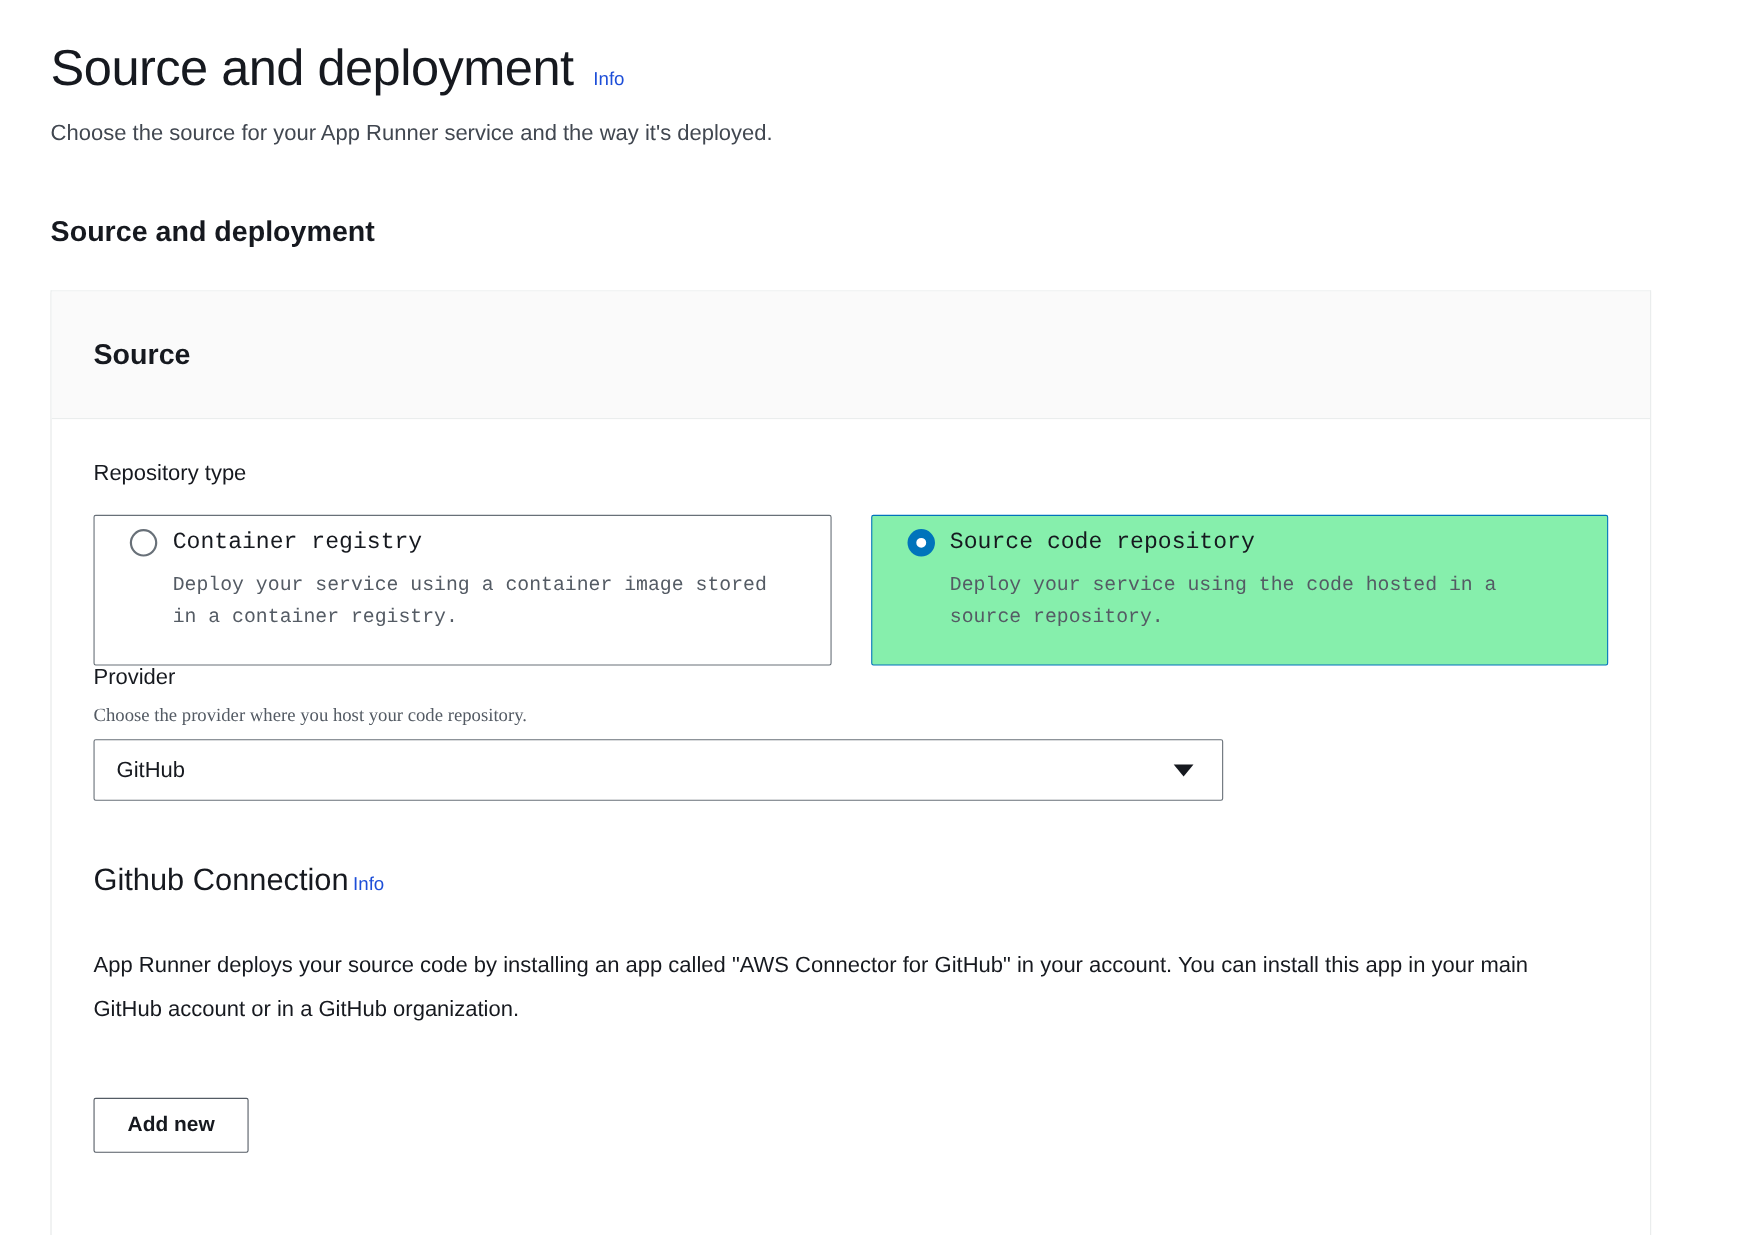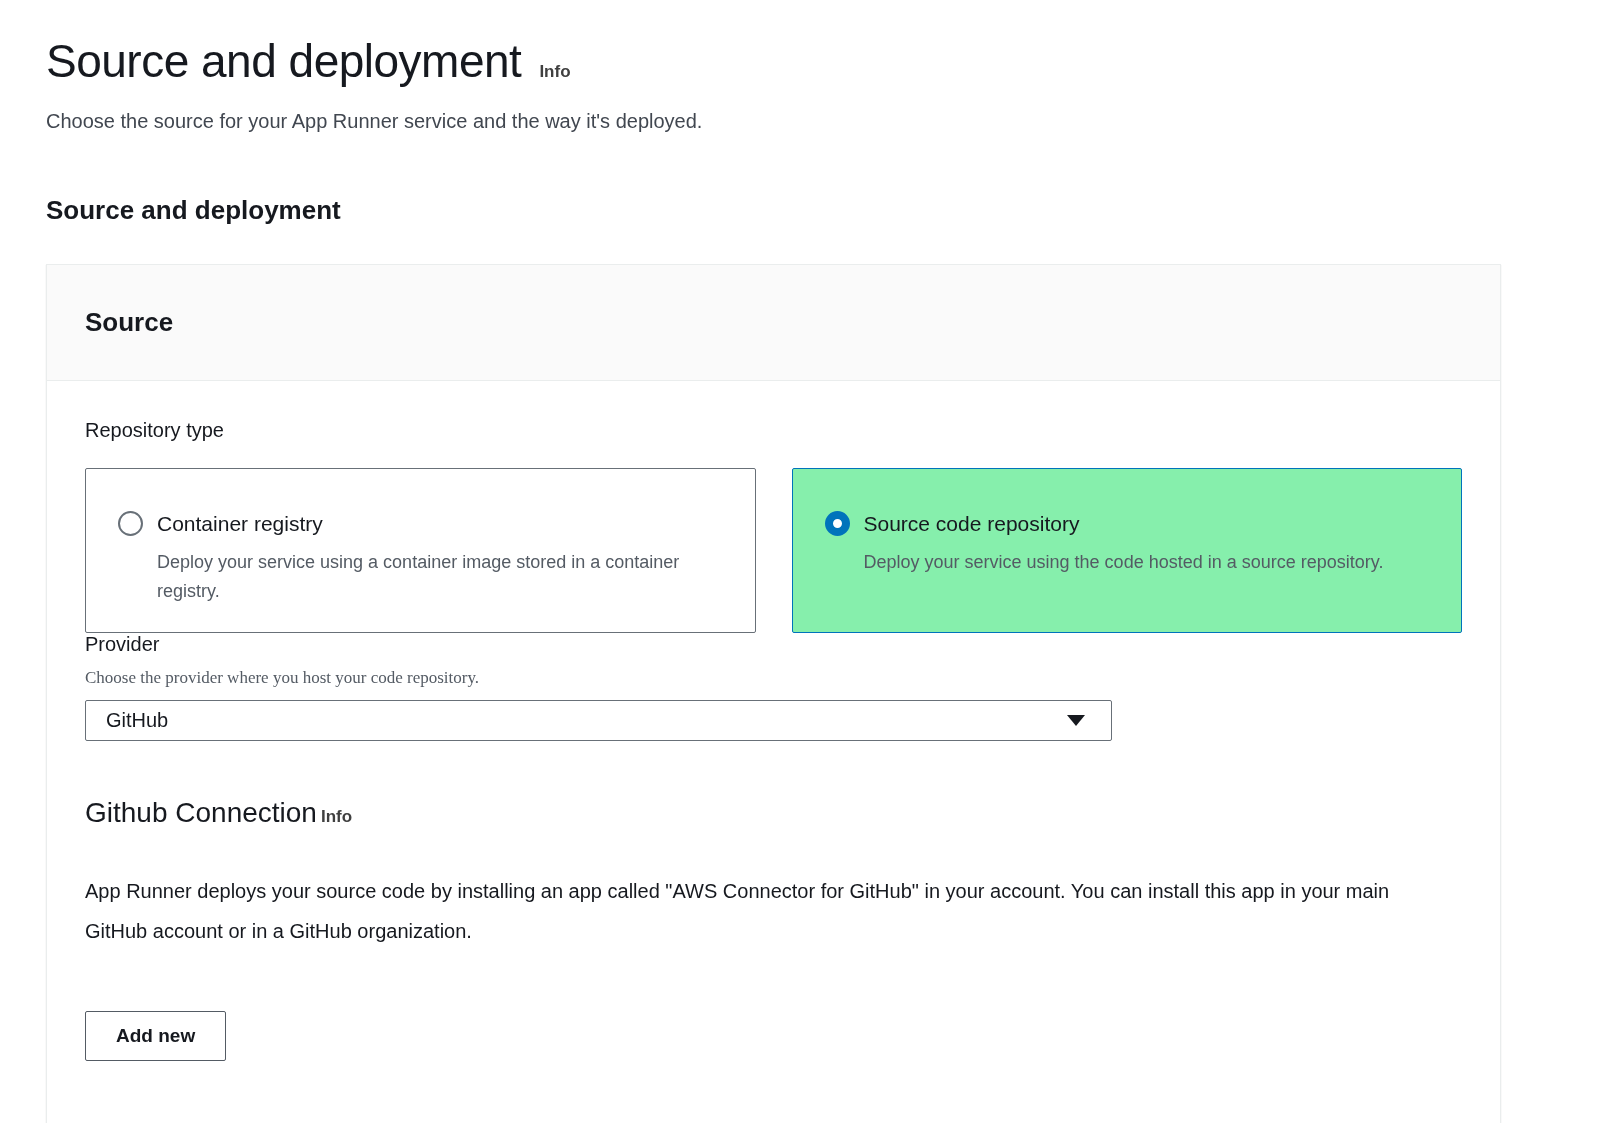--- a/index.html
+++ b/index.html
@@ -21,22 +21,22 @@
     gap: 18px;
   }
   .page-title {
     font-size: 46px;
     font-weight: 400;
     letter-spacing: -0.5px;
     color: #16191f;
   }
   .info-link {
     font-size: 17px;
-    font-weight: 700;
-    color: #404040;
+    font-weight: 400;
+    color: #1d4ed8;
     text-decoration: none;
     cursor: pointer;
   }
   .page-subtitle {
     margin-top: 22px;
     font-size: 20px;
     color: #414750;
   }
   .section-heading {
     margin-top: 62px;
@@ -75,23 +75,24 @@
   .tiles {
     display: flex;
     gap: 36px;
     margin-top: 26px;
   }
   .tile {
     flex: 1 1 0;
     border: 1px solid #687078;
     border-radius: 2px;
     background: #ffffff;
-    padding: 42px 24px 26px 32px;
+    padding: 12px 24px 26px 32px;
     cursor: pointer;
     min-height: 137px;
+    font-family: Liberation Mono, monospace;
   }
   .tile.selected {
     border: 1px solid #0073bb;
     background: #86efac;
   }
   .tile-top {
     display: flex;
     align-items: center;
     gap: 14px;
   }
@@ -122,21 +123,21 @@
   .provider-block { }
   .field-desc {
     margin-top: 12px;
     font-size: 17px;
     color: #545b64;
     font-family: Liberation Serif, serif;
   }
   .select {
     margin-top: 12px;
     width: 1027px;
-    height: 41px;
+    height: 56px;
     border: 1px solid #687078;
     border-radius: 2px;
     background: #ffffff;
     display: flex;
     align-items: center;
     justify-content: space-between;
     padding: 0 26px 0 20px;
     cursor: pointer;
   }
   .select-value {

